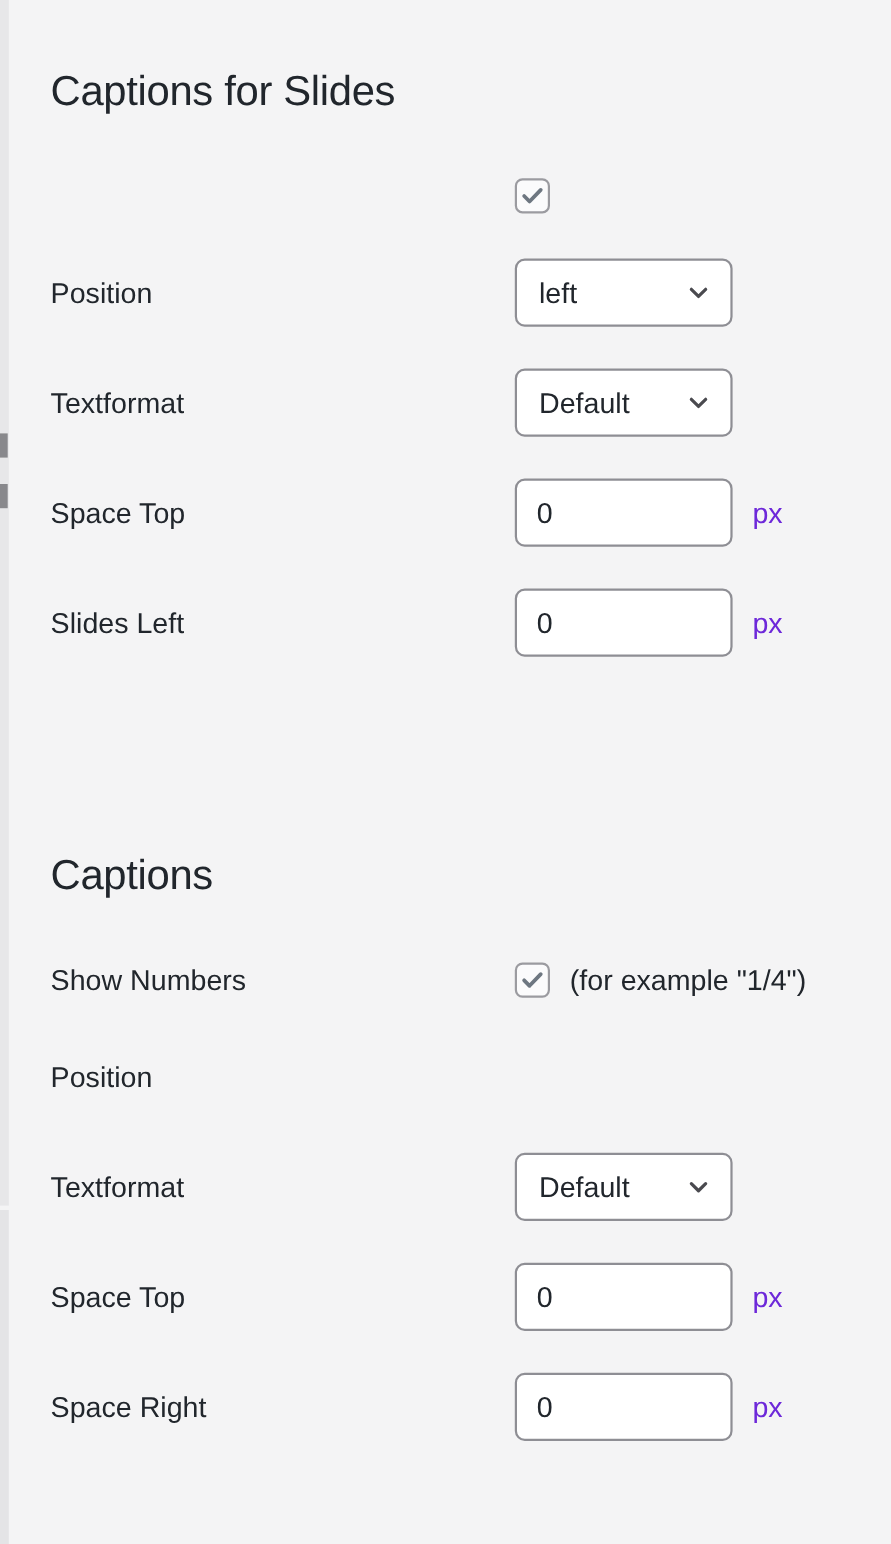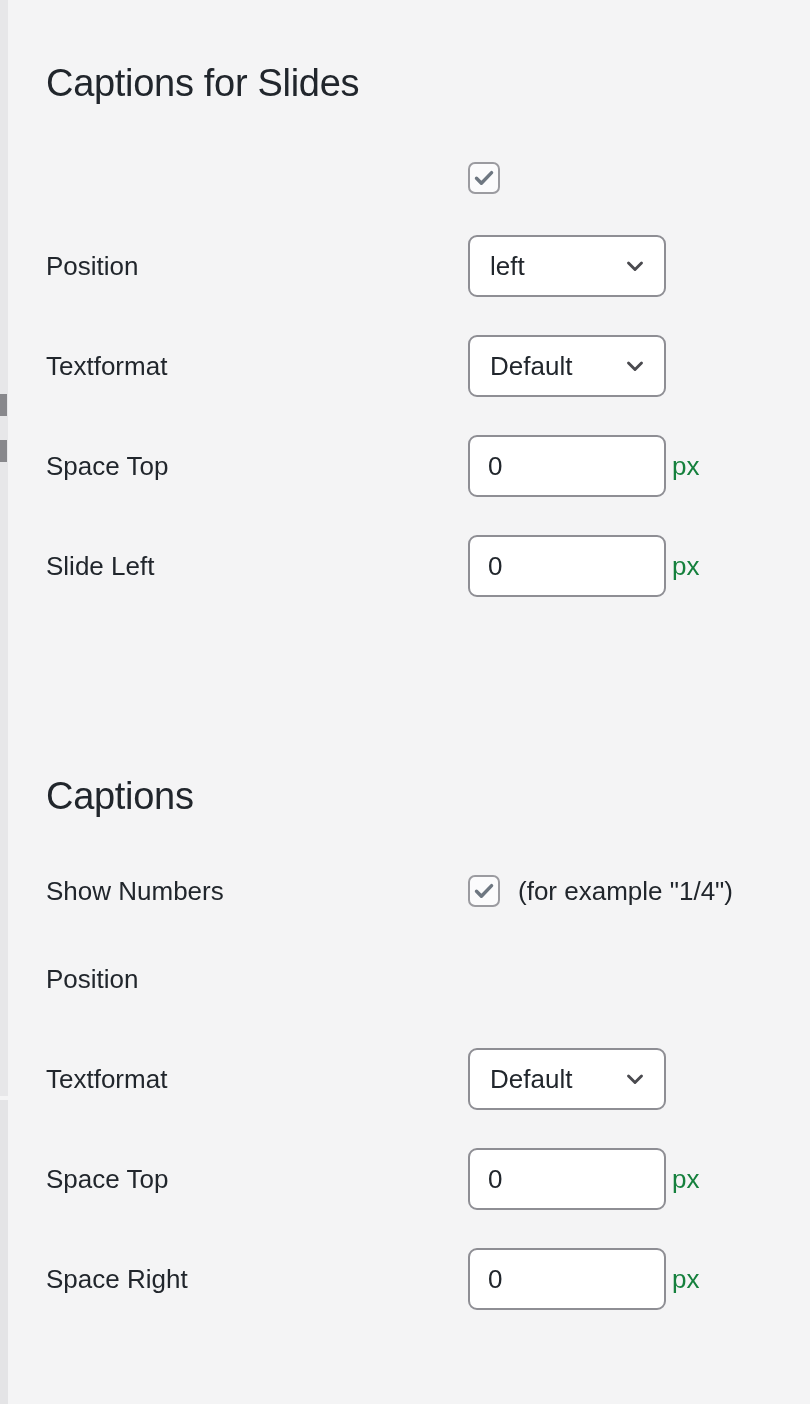--- a/index.html
+++ b/index.html
@@ -153,24 +153,24 @@
     align-items: center;
     padding: 0 18px;
     flex: none;
   }
   .textinput-value {
     font-size: 26px;
     line-height: 30px;
     color: #21262c;
   }
   .unit {
-    margin-left: 6px;
+    margin-left: 18px;
     font-size: 26px;
     line-height: 32px;
-    color: #15803d;
+    color: #6d28d9;
   }
 </style>
 </head>
 <body>
 
 <div class="page">
 
   <div class="edge-strip-top"></div>
   <div class="edge-strip-bottom"></div>
   <div class="edge-marker m1"></div>
@@ -219,21 +219,21 @@
         <div class="row-label">Space Top</div>
         <div class="control">
           <div class="textinput">
             <span class="textinput-value">0</span>
           </div>
           <span class="unit">px</span>
         </div>
       </div>
 
       <div class="row">
-        <div class="row-label">Slide Left</div>
+        <div class="row-label">Slides Left</div>
         <div class="control">
           <div class="textinput">
             <span class="textinput-value">0</span>
           </div>
           <span class="unit">px</span>
         </div>
       </div>
 
     </div>
   </div>

